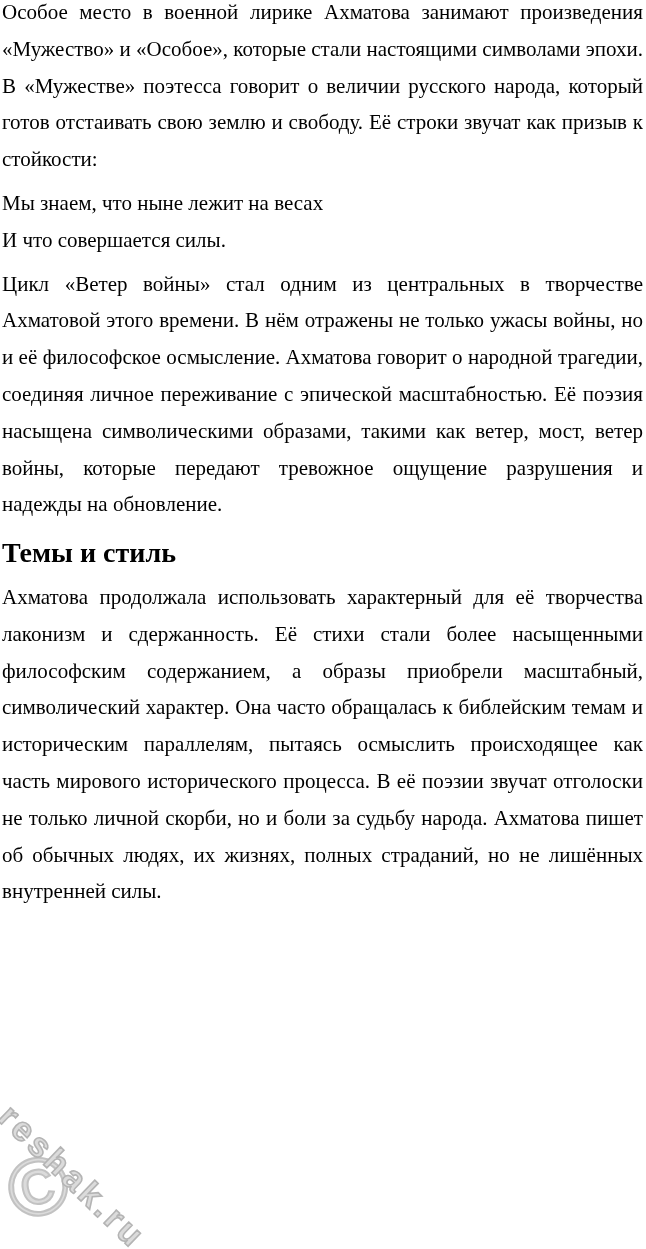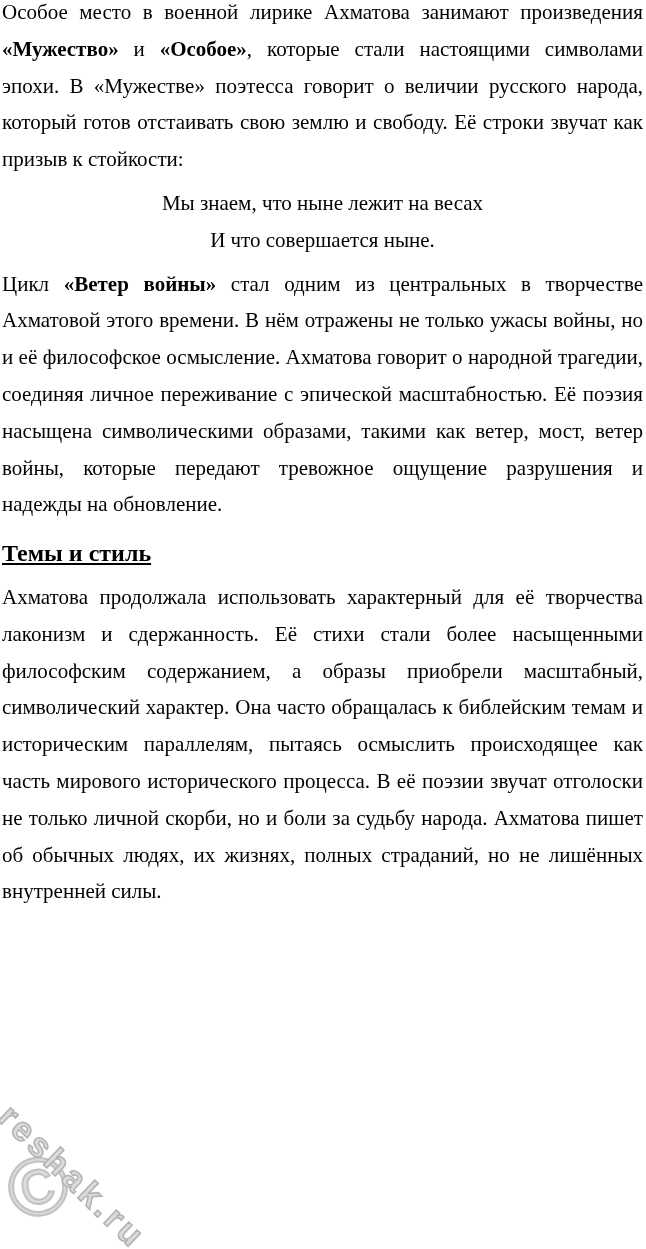--- a/index.html
+++ b/index.html
@@ -22,30 +22,29 @@
     font-size: 21px;
     line-height: 36.8px;
   }
   .para {
     margin: 0 0 7px 0;
     text-align: justify;
     text-align-last: left;
   }
   .poem {
     margin: 0 0 7px 0;
-    text-align: center;
+    text-align: left;
   }
   .poem-line { white-space: nowrap; }
-  .b { font-weight: bold; margin-top: 16px; }
+  .b { font-weight: normal; margin-top: 16px; }
   .heading {
     margin: 12px 0 7px 0;
-    font-size: 24px;
+    font-size: 28px;
     font-weight: bold;
     line-height: 36.8px;
-    text-decoration: underline;
   }
   
   .wm {
     position: absolute;
     pointer-events: none;
     z-index: 5;
     font-family: "Liberation Sans", "DejaVu Sans", sans-serif;
     color: rgba(255,255,255,0.25);
     -webkit-text-stroke: 1.6px #b4b4b4;
     text-shadow: 0 0 1px #cfcfcf;
@@ -71,21 +70,21 @@
 </style>
 </head>
 <body>
 
 <div class="page">
 
   <p class="para"><span>Особое место в военной лирике Ахматова занимают произведения </span><span class="b">«Мужество»</span><span> и </span><span class="b">«Особое»</span><span>, которые стали настоящими символами эпохи. В «Мужестве» поэтесса говорит о величии русского народа, который готов отстаивать свою землю и свободу. Её строки звучат как призыв к стойкости:</span></p>
 
   <div class="poem">
     <div class="poem-line">Мы знаем, что ныне лежит на весах</div>
-    <div class="poem-line">И что совершается ныне.</div>
+    <div class="poem-line">И что совершается силы.</div>
   </div>
 
 
   <p class="para"><span>Цикл </span><span class="b">«Ветер войны»</span><span> стал одним из центральных в творчестве Ахматовой этого времени. В нём отражены не только ужасы войны, но и её философское осмысление. Ахматова говорит о народной трагедии, соединяя личное переживание с эпической масштабностью. Её поэзия насыщена символическими образами, такими как ветер, мост, ветер войны, которые передают тревожное ощущение разрушения и надежды на обновление.</span></p>
 
   <h2 class="heading">Темы и стиль</h2>
 
   <p class="para">Ахматова продолжала использовать характерный для её творчества лаконизм и сдержанность. Её стихи стали более насыщенными философским содержанием, а образы приобрели масштабный, символический характер. Она часто обращалась к библейским темам и историческим параллелям, пытаясь осмыслить происходящее как часть мирового исторического процесса. В её поэзии звучат отголоски не только личной скорби, но и боли за судьбу народа. Ахматова пишет об обычных людях, их жизнях, полных страданий, но не лишённых внутренней силы.</p>
 
 

